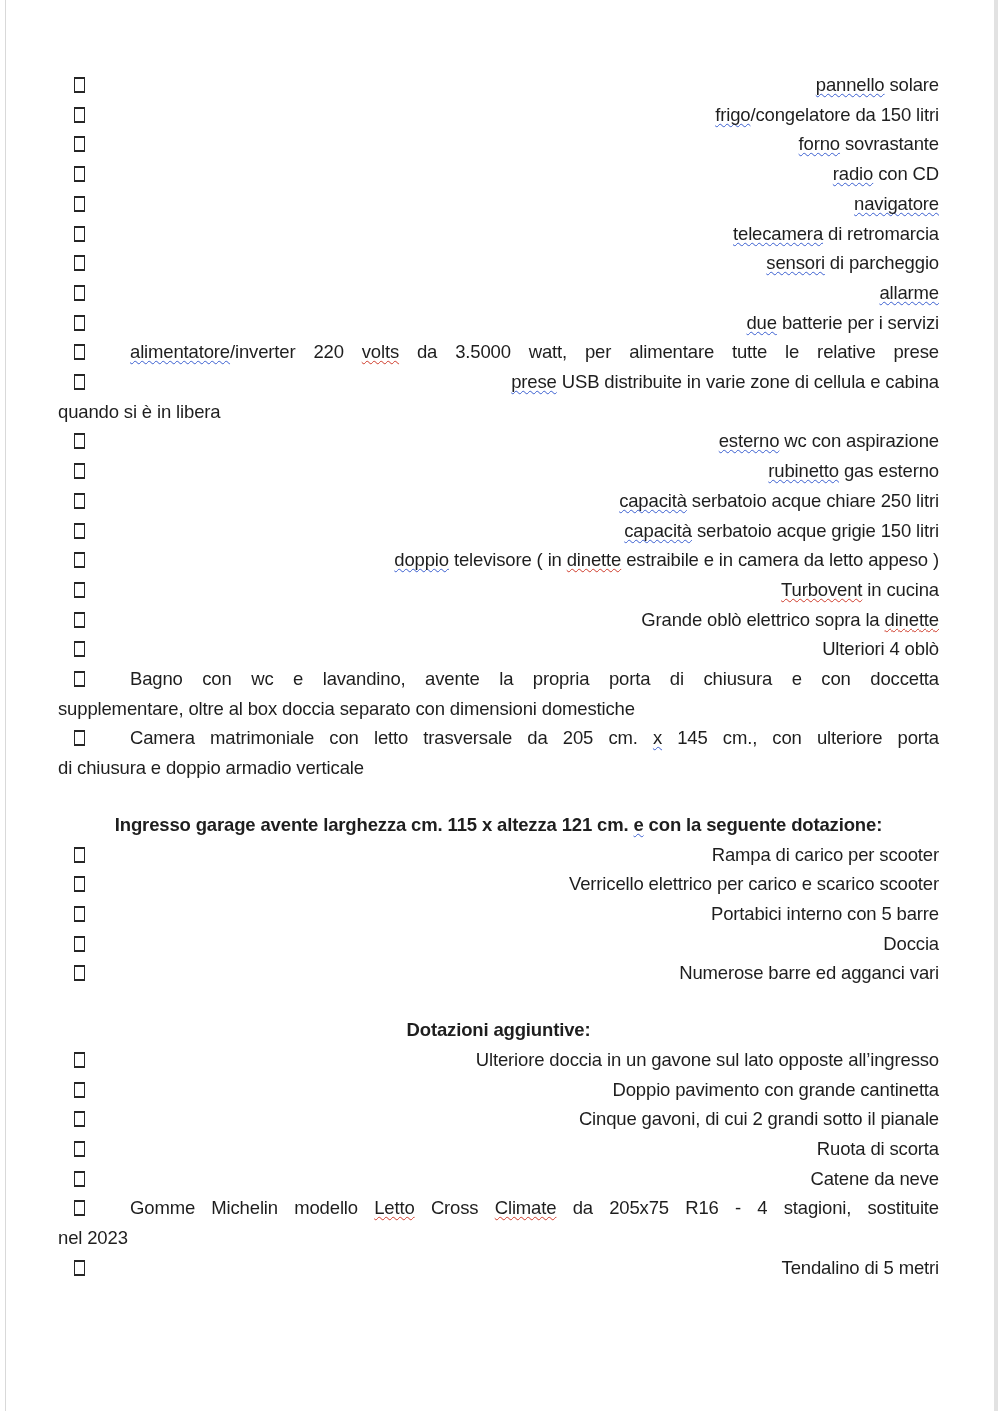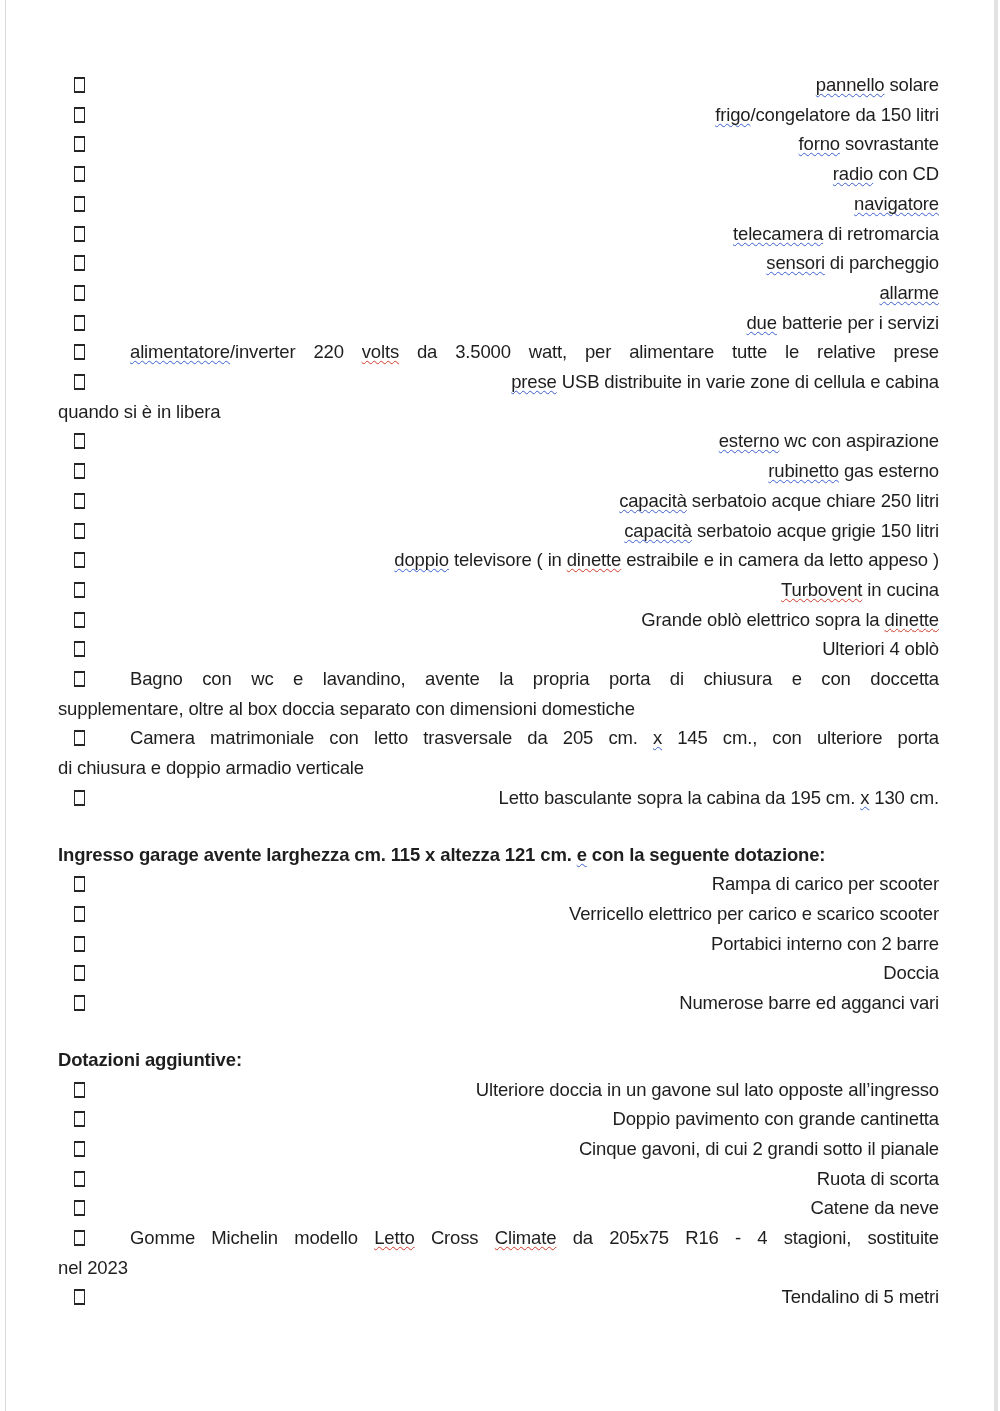--- a/index.html
+++ b/index.html
@@ -50,20 +50,21 @@
   }
   .line.just {
     text-align: justify;
     text-align-last: justify;
   }
   .line.cont {
     padding-left: 0;
   }
   .line.heading {
     font-weight: bold;
+    text-align: center;
   }
   .spacer {
     height: 27px;
   }
   .checkbox {
     position: absolute;
     left: 16px;
     top: 7px;
     width: 9px;
     height: 12px;
@@ -112,26 +113,25 @@
     <div class="line first"><span class="checkbox"></span><span class="sq-blue">capacità</span><span> serbatoio acque chiare 250 litri</span></div>
     <div class="line first"><span class="checkbox"></span><span class="sq-blue">capacità</span><span> serbatoio acque grigie 150 litri</span></div>
     <div class="line first"><span class="checkbox"></span><span class="sq-blue">doppio</span><span> televisore ( in </span><span class="sq-red">dinette</span><span> estraibile e in camera da letto appeso )</span></div>
     <div class="line first"><span class="checkbox"></span><span class="sq-red">Turbovent</span><span> in cucina</span></div>
     <div class="line first"><span class="checkbox"></span><span>Grande oblò elettrico sopra la </span><span class="sq-red">dinette</span></div>
     <div class="line first"><span class="checkbox"></span><span>Ulteriori 4 oblò</span></div>
     <div class="line first just"><span class="checkbox"></span><span>Bagno con wc e lavandino, avente la propria porta di chiusura e con doccetta</span></div>
     <div class="line cont"><span>supplementare, oltre al box doccia separato con dimensioni domestiche</span></div>
     <div class="line first just"><span class="checkbox"></span><span>Camera matrimoniale con letto trasversale da 205 cm. </span><span class="sq-blue">x</span><span> 145 cm., con ulteriore porta</span></div>
     <div class="line cont"><span>di chiusura e doppio armadio verticale</span></div>
-    <div class="line first"><span class="checkbox"></span><span>Letto basculante sopra la cabina da 195 cm. </span><span class="sq-blue">x</span><span> 130 cm.</span></div>
     <div class="spacer"></div>
     <div class="line heading"><span>Ingresso garage avente larghezza cm. 115 x altezza 121 cm. </span><span class="sq-blue">e</span><span> con la seguente dotazione:</span></div>
     <div class="line first"><span class="checkbox"></span><span>Rampa di carico per scooter</span></div>
     <div class="line first"><span class="checkbox"></span><span>Verricello elettrico per carico e scarico scooter</span></div>
-    <div class="line first"><span class="checkbox"></span><span>Portabici interno con 2 barre</span></div>
+    <div class="line first"><span class="checkbox"></span><span>Portabici interno con 5 barre</span></div>
     <div class="line first"><span class="checkbox"></span><span>Doccia</span></div>
     <div class="line first"><span class="checkbox"></span><span>Numerose barre ed agganci vari</span></div>
     <div class="spacer"></div>
     <div class="line heading"><span>Dotazioni aggiuntive:</span></div>
     <div class="line first"><span class="checkbox"></span><span>Ulteriore doccia in un gavone sul lato opposte all’ingresso</span></div>
     <div class="line first"><span class="checkbox"></span><span>Doppio pavimento con grande cantinetta</span></div>
     <div class="line first"><span class="checkbox"></span><span>Cinque gavoni, di cui 2 grandi sotto il pianale</span></div>
     <div class="line first"><span class="checkbox"></span><span>Ruota di scorta</span></div>
     <div class="line first"><span class="checkbox"></span><span>Catene da neve</span></div>
     <div class="line first just"><span class="checkbox"></span><span>Gomme Michelin modello </span><span class="sq-red">Letto</span><span> Cross </span><span class="sq-red">Climate</span><span> da 205x75 R16 - 4 stagioni, sostituite</span></div>

